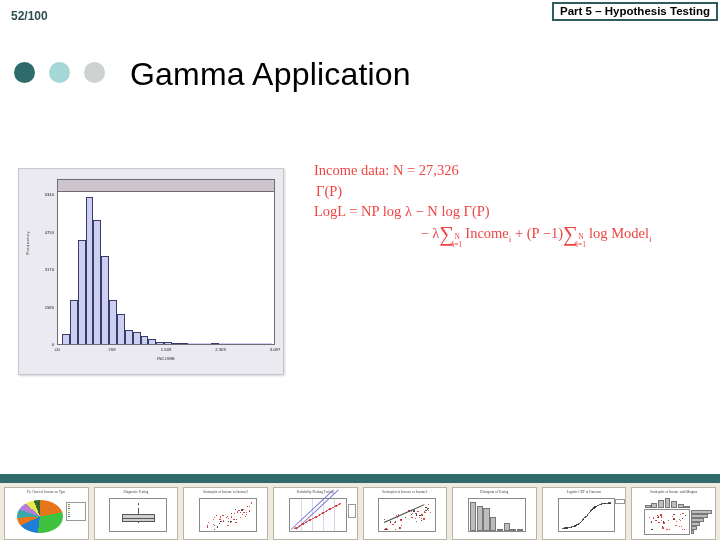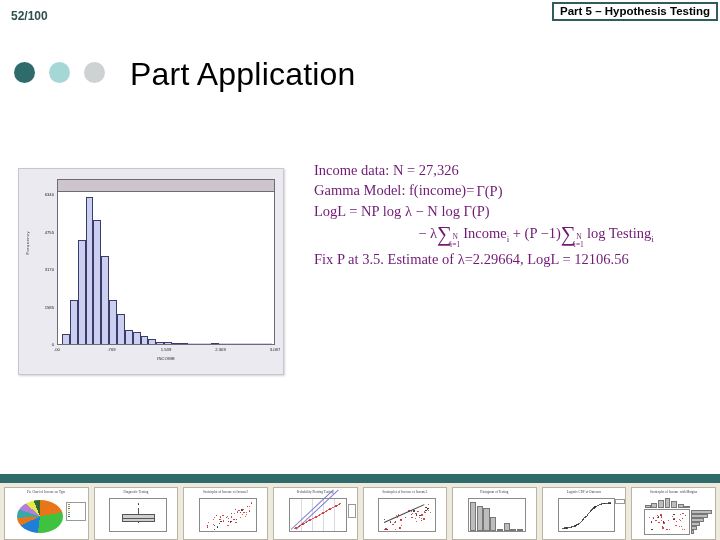--- a/index.html
+++ b/index.html
@@ -102,21 +102,21 @@
   .x-axis-label {
     position:absolute; left:38px; width:218px; top:187px;
     text-align:center; font-size:4.2px; color:#222;
     letter-spacing:0.2px;
   }
 
   
   .equations {
     position:absolute; left:314px; top:160px; width:398px;
     font-family:"Liberation Serif", serif;
-    color:#701a75;
+    color:#ef4444;
   }
   .eq-line { font-size:14.5px; line-height:1.42; white-space:nowrap; }
   .eq-model { display:flex; align-items:center; font-size:14.5px; margin:1px 0 1px 0; }
   .frac { display:inline-flex; flex-direction:column; align-items:center; margin-left:2px; }
   .frac-num {
     border-bottom:1.2px solid #1a1a1a;
     padding:0 10px 1px 10px; font-size:14px; white-space:nowrap;
   }
   .frac-den { padding-top:1px; font-size:14.5px; }
   sup.s { font-size:9px; vertical-align:super; }
@@ -172,21 +172,21 @@
 <div class="page-counter">52/100</div>
 
 <div class="header-badge">Part 5 – Hypothesis Testing</div>
 
 <div class="dots">
   <span class="dot dot-1"></span>
   <span class="dot dot-2"></span>
   <span class="dot dot-3"></span>
 </div>
 
-<div class="slide-title">Part Application</div>
+<div class="slide-title">Gamma Application</div>
 
 <div class="chart-panel">
   <div class="y-axis-label">Frequency</div>
   <div class="y-ticks">
       <div class="y-tick" style="top: 13px;">6340</div>
       <div class="y-tick" style="top: 50.5px;">4755</div>
       <div class="y-tick" style="top: 88px;">3170</div>
       <div class="y-tick" style="top: 125.5px;">1585</div>
       <div class="y-tick" style="top: 163px;">0</div>
     </div>
@@ -234,43 +234,41 @@
       <div class="x-tick" style="left: 75%;">2.309</div>
       <div class="x-tick" style="left: 100%;">3.087</div>
     </div>
   <div class="x-axis-label">INCOME</div>
 </div>
 
 <div class="equations">
   <div class="eq-line">Income data: N = 27,326</div>
 
   <div class="eq-model">
-    <span>Gamma Model: f(income)=</span>
     <span class="frac">
       <span class="frac-den">Γ(P)</span>
     </span>
   </div>
 
   <div class="eq-line">LogL = NP log λ − N log Γ(P)</div>
 
   <div class="sum-term">
     <span>− λ</span><span class="bigsum">∑</span><span class="sumlim">
         <span class="top">N</span>
         <span class="bot">i=1</span>
       </span><span>Income</span><sub class="s">i</sub> <span>+ (P −1)</span><span class="bigsum">∑</span><span class="sumlim">
         <span class="top">N</span>
         <span class="bot">i=1</span>
-      </span><span>log Testing</span><sub class="s">i</sub>
+      </span><span>log Model</span><sub class="s">i</sub>
   </div>
 
 
   <div class="eq-line eq-split">
   </div>
 
-  <div class="eq-line">Fix P at 3.5.  Estimate of λ=2.29664, LogL = 12106.56</div>
 
 </div>
 
 <div class="filmstrip">
   <div class="thumbs">
       <div class="thumb">
         <div class="thumb-title">Pie Chart of Income on Type</div>
         <div class="thumb-body">
           <div style="position: absolute; left: 14%; top: 10%; width: 56%; height: 80%; border-radius: 50%; background: conic-gradient(rgb(232, 117, 26) 0deg, rgb(232, 117, 26) 22%, rgb(63, 194, 63) 22%, rgb(63, 194, 63) 52%, rgb(31, 127, 214) 52%, rgb(31, 127, 214) 68%, rgb(232, 117, 26) 68%, rgb(232, 117, 26) 74%, rgb(58, 168, 168) 74%, rgb(58, 168, 168) 80%, rgb(180, 127, 214) 80%, rgb(180, 127, 214) 87%, rgb(232, 232, 74) 87%, rgb(232, 232, 74) 94%, rgb(47, 107, 47) 94%, rgb(47, 107, 47) 100%);"></div>
           <div class="mini-legend" style="left: 74%; top: 14%; width: 24%; height: 46%;">

